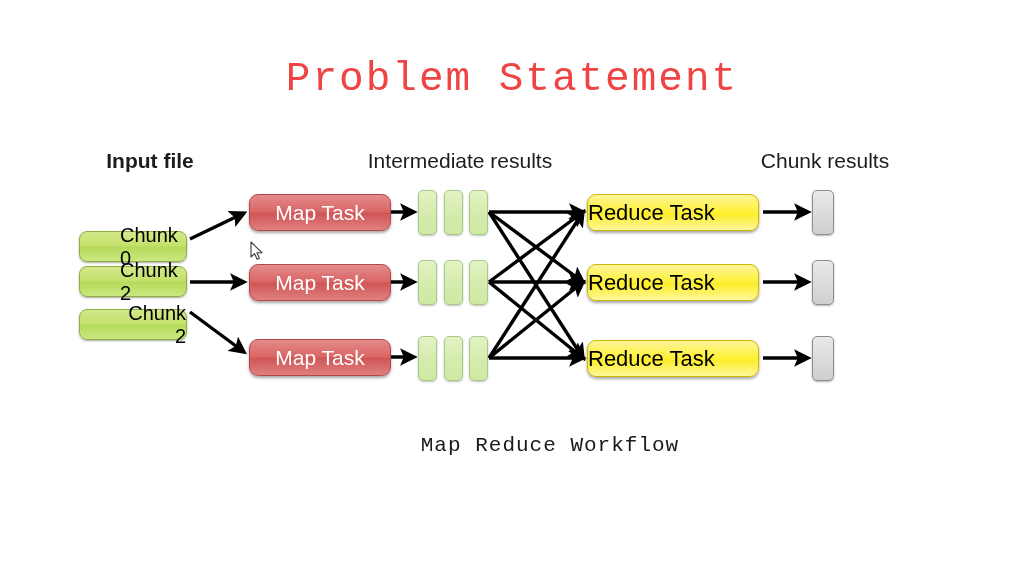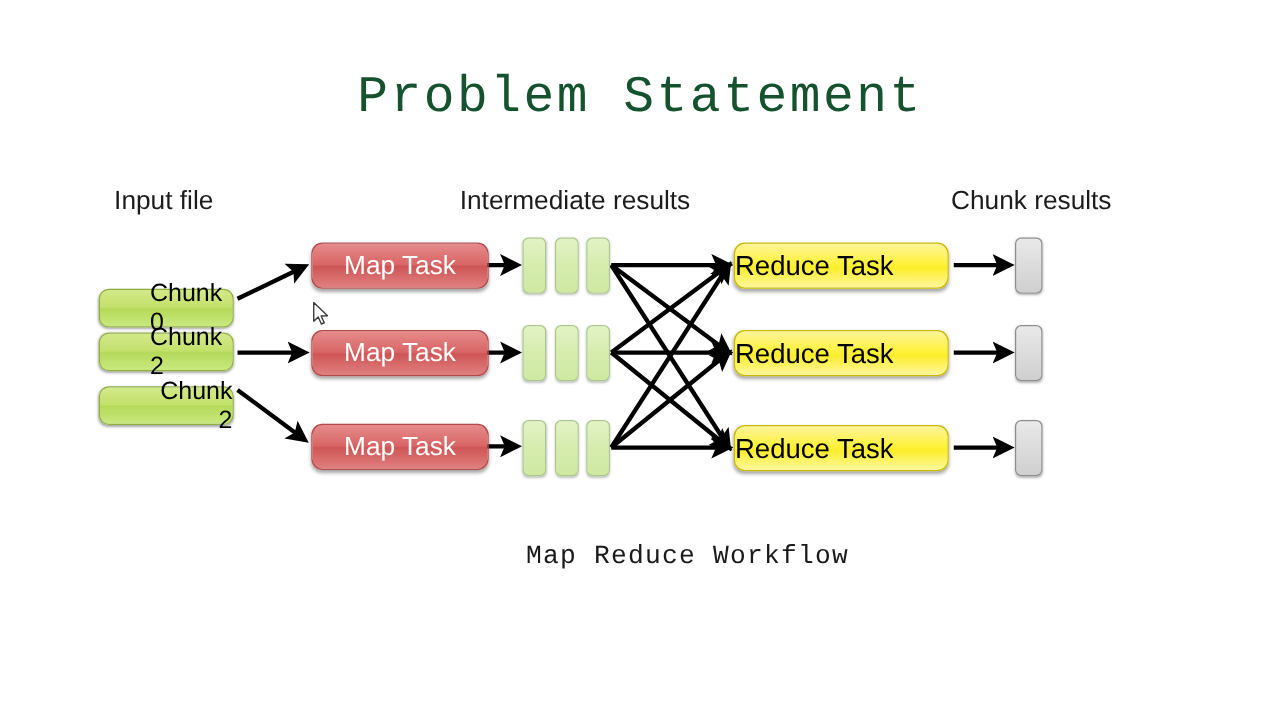--- a/index.html
+++ b/index.html
@@ -19,21 +19,21 @@
   
   #slide-title {
     position: absolute;
     left: 0;
     top: 56px;
     width: 1024px;
     text-align: center;
     font-family: "Liberation Mono", "DejaVu Sans Mono", monospace;
     font-size: 41px;
     letter-spacing: 2px;
-    color: #14532d;
+    color: #ef4444;
     white-space: nowrap;
   }
 
   
   #slide-caption {
     position: absolute;
     left: 0;
     top: 434px;
     width: 1024px;
     text-align: center;
@@ -47,21 +47,21 @@
 
   
   .col-header {
     position: absolute;
     font-family: "Liberation Sans", sans-serif;
     font-size: 21px;
     color: #1c1c1c;
     white-space: nowrap;
     text-align: center;
   }
-  #header-input   { left: 41px;  top: 149px; width: 180px; }
+  #header-input   { left: 60px;  top: 149px; width: 180px; font-weight: bold; }
   #header-inter   { left: 325px; top: 149px; width: 270px; }
   #header-final   { left: 735px; top: 149px; width: 180px; }
 
   
   #arrow-layer {
     position: absolute;
     left: 0; top: 0;
     width: 1024px; height: 576px;
     pointer-events: none;
   }

